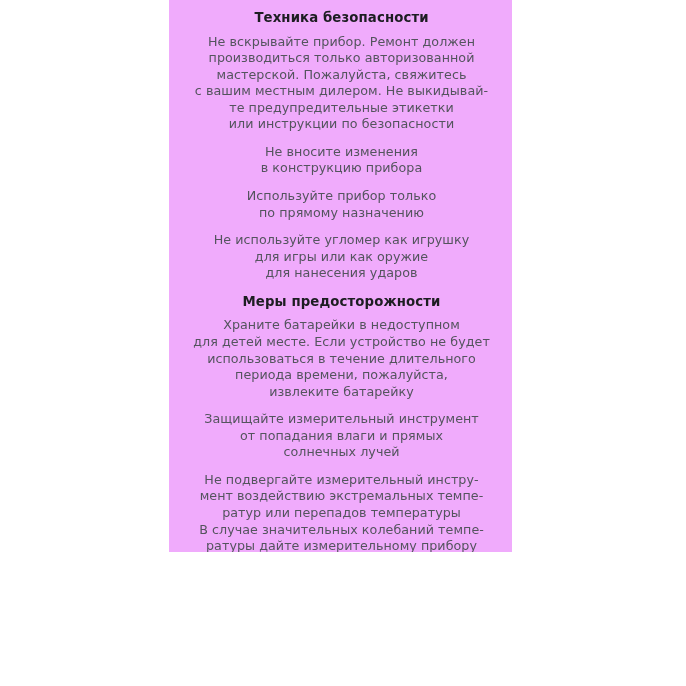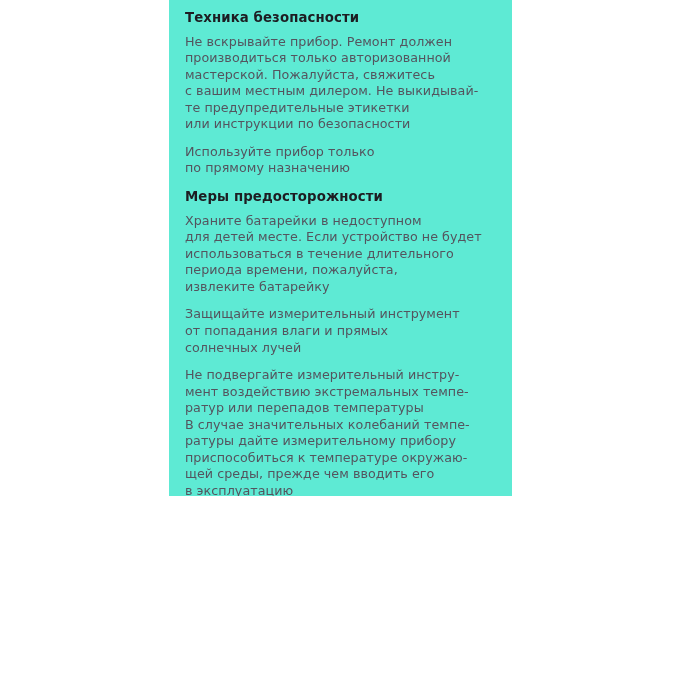--- a/index.html
+++ b/index.html
@@ -17,25 +17,26 @@
     position: relative;
     width: 686px;
     height: 686px;
     background: #ffffff;
   }
   #manual-panel {
     position: absolute;
     left: 169px;
     top: 0;
     width: 343px;
-    height: 496px;
-    background: #5eead4;
+    height: 552px;
+    background: #f0abfc;
     box-sizing: border-box;
     padding: 9px 14px 0 16px;
     overflow: hidden;
+    text-align: center;
   }
   .panel-inner {
     width: 100%;
   }
   .section-heading {
     font-size: 13.3px;
     font-weight: bold;
     color: #1d1d22;
     line-height: 1.32;
     letter-spacing: 0.1px;
@@ -66,22 +67,27 @@
     <div class="panel-inner">
 
       <h2 class="section-heading">Техника безопасности</h2>
 
       <p class="para">Не вскрывайте прибор. Ремонт должен
 производиться только авторизованной
 мастерской. Пожалуйста, свяжитесь
 с вашим местным дилером. Не выкидывай-
 те предупредительные этикетки
 или инструкции по безопасности</p>
+      <p class="para">Не вносите изменения
+в конструкцию прибора</p>
       <p class="para">Используйте прибор только
 по прямому назначению</p>
+      <p class="para">Не используйте угломер как игрушку
+для игры или как оружие
+для нанесения ударов</p>
 
       <h2 class="section-heading second">Меры предосторожности</h2>
 
       <p class="para">Храните батарейки в недоступном
 для детей месте. Если устройство не будет
 использоваться в течение длительного
 периода времени, пожалуйста,
 извлеките батарейку</p>
       <p class="para">Защищайте измерительный инструмент
 от попадания влаги и прямых

